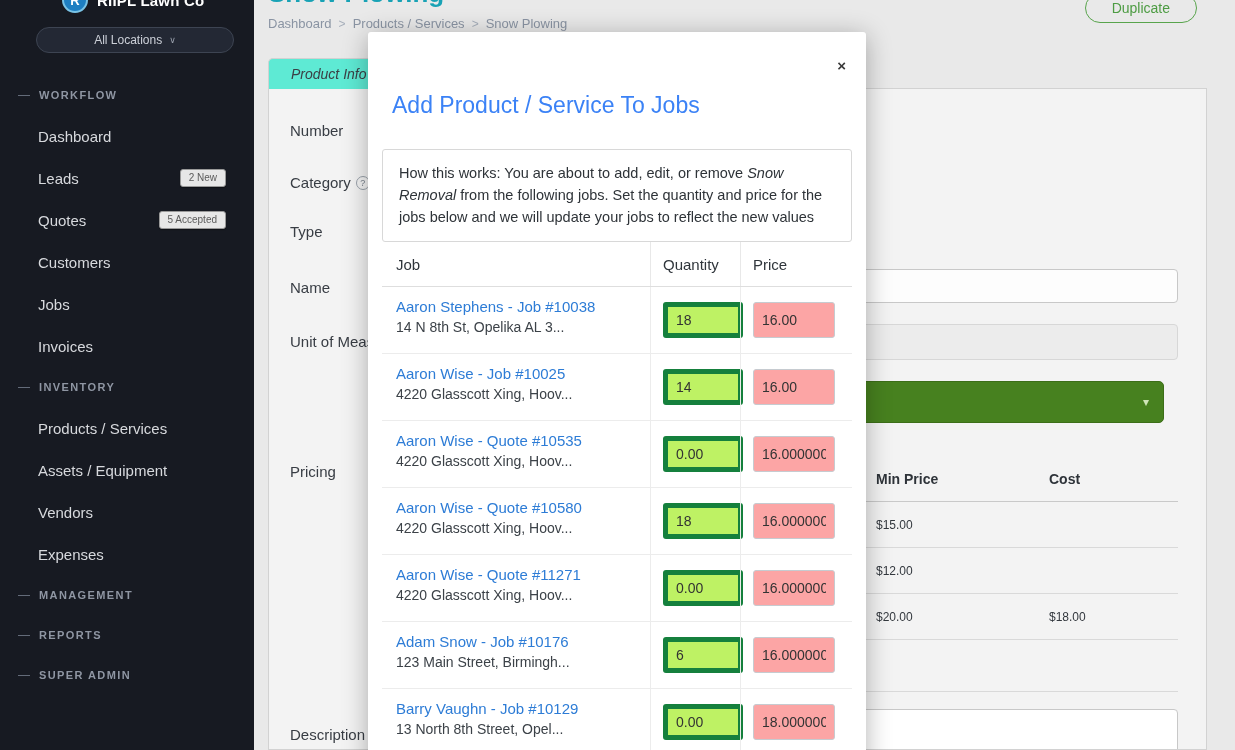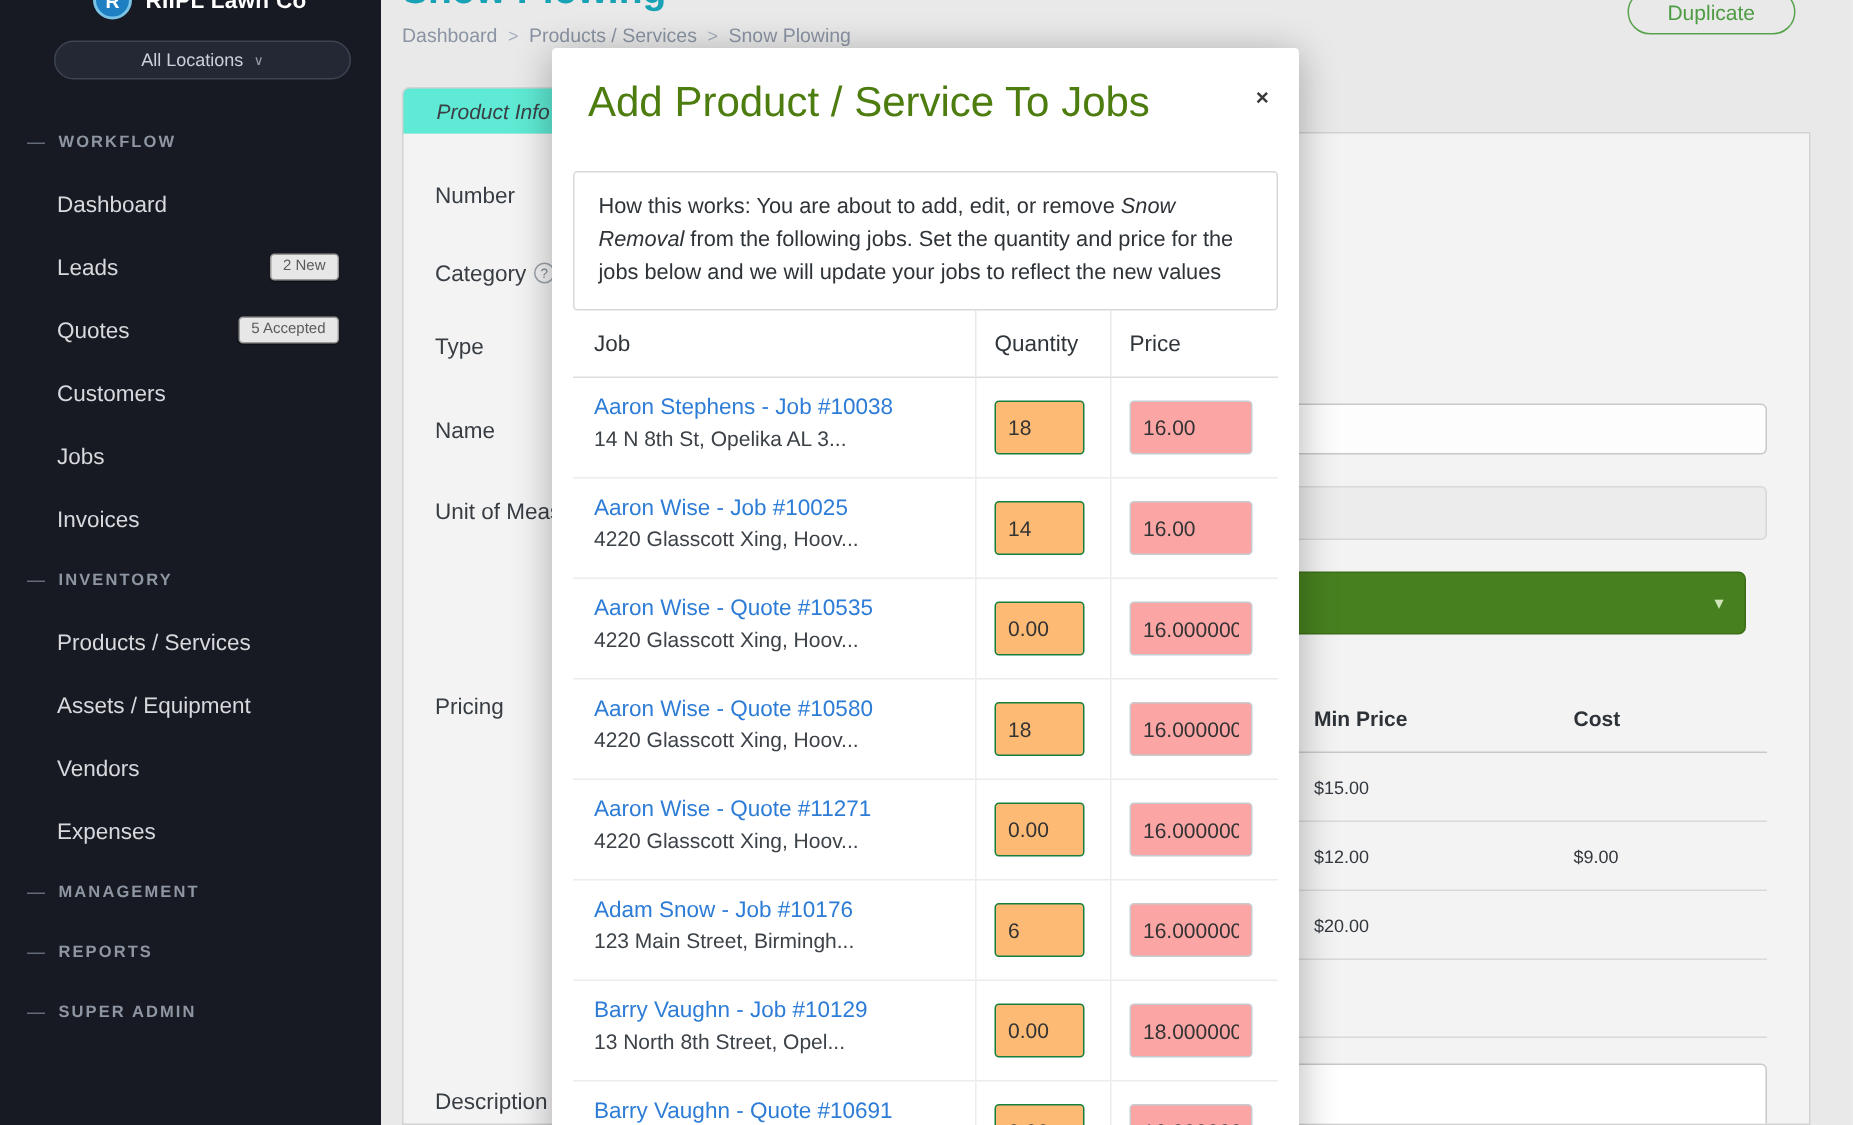--- a/index.html
+++ b/index.html
@@ -45,35 +45,35 @@
   .pt-header .pt-cell{height:45px;display:flex;align-items:center;font-size:14px;font-weight:700;color:#2e3339;}
   .pt-body-row{height:46px;border-bottom:1px solid #d9d9d9;}
   .pt-body-row .pt-cell{display:flex;align-items:center;font-size:12px;color:#33383e;}
   .pt-cell{padding-left:8px;}
   .pt-empty{height:52px;border-bottom:1px solid #d9d9d9;}
   .desc-box{position:absolute;left:232px;top:620px;width:677px;height:70px;background:#fff;border:1px solid #c8c8c8;border-radius:4px;}
 
   
   .modal{position:absolute;left:368px;top:32px;width:498px;background:#fff;border-radius:3px;box-shadow:0 4px 26px rgba(0,0,0,.3);z-index:10;padding-bottom:10px;}
   .modal-header{position:relative;padding:20px 24px 16px;}
-  .modal-title{font-size:28px;color:#4d7c0f;font-weight:500;}
+  .modal-title{font-size:23px;color:#3b82f6;font-weight:500;margin-top:40px;}
   .modal-close{position:absolute;right:20px;top:26px;font-size:15px;font-weight:700;color:#3a3a3a;line-height:1;}
   .modal-body{padding:14px 14px 0;}
   .info-box{border:1px solid #d8d8d8;border-radius:3px;padding:13px 16px;font-size:14.5px;line-height:1.5;color:#2e3338;}
   .info-box b{font-weight:400;}
   .info-box em{font-style:italic;}
   .jt-header{display:grid;grid-template-columns:268px 90px 112px;border-bottom:1px solid #dedede;}
   .jt-hcell{height:44px;display:flex;align-items:center;font-size:15px;font-weight:500;color:#2f353b;padding-left:14px;}
   .jt-hcell.bordered{border-left:1px solid #e8e8e8;padding-left:12px;}
   .jt-row{display:grid;grid-template-columns:268px 90px 112px;height:67px;border-bottom:1px solid #ececec;}
   .jt-job{padding:11px 0 0 14px;}
   .job-link{font-size:15px;color:var(--link-blue,#2d7cd6);}
   .job-address{font-size:14px;color:#3c4248;margin-top:4px;}
   .jt-icell{display:flex;align-items:center;padding-left:12px;border-left:1px solid #ececec;}
-  .qty-input{width:60px;height:36px;border:1px solid #15803d;border-radius:3px;padding:0 8px;font-size:14px;color:#333;background:#fdba74;}
+  .qty-input{width:80px;height:36px;border:5px solid #15803d;border-radius:3px;padding:0 8px;font-size:14px;color:#333;background:#bef264;}
   .price-input{width:82px;height:36px;border:1px solid #c6cbd0;border-radius:3px;padding:0 8px;font-size:14px;color:#333;background:#fca5a5;}
 </style>
 </head>
 <body>
 
 <div class="sidebar" data-interactable="false">
   <div class="logo-row" data-interactable="false">
     <div class="logo-circle" data-interactable="false">R</div>
     <div class="company-name" data-interactable="false">RIIPL Lawn Co</div>
   </div>
@@ -196,26 +196,26 @@
       </div>
       <div id="pricing-rows-mount" data-interactable="false">
   <div class="pt-row pt-body-row" data-interactable="false">
     <div class="pt-cell" data-interactable="false"></div>
     <div class="pt-cell pt-val" data-interactable="false">$15.00</div>
   </div>
 
   <div class="pt-row pt-body-row" data-interactable="false">
     <div class="pt-cell" data-interactable="false"></div>
     <div class="pt-cell pt-val" data-interactable="false">$12.00</div>
-    <div class="pt-cell pt-val" data-interactable="false">$9.00</div>
   </div>
 
   <div class="pt-row pt-body-row" data-interactable="false">
     <div class="pt-cell" data-interactable="false"></div>
     <div class="pt-cell pt-val" data-interactable="false">$20.00</div>
+    <div class="pt-cell pt-val" data-interactable="false">$18.00</div>
   </div>
 </div>
       <div class="pt-empty" data-interactable="false"></div>
     </div>
 
     <div class="desc-box" data-interactable="true"></div>
   </div>
 </div>
 
 <div class="modal" data-interactable="false">

